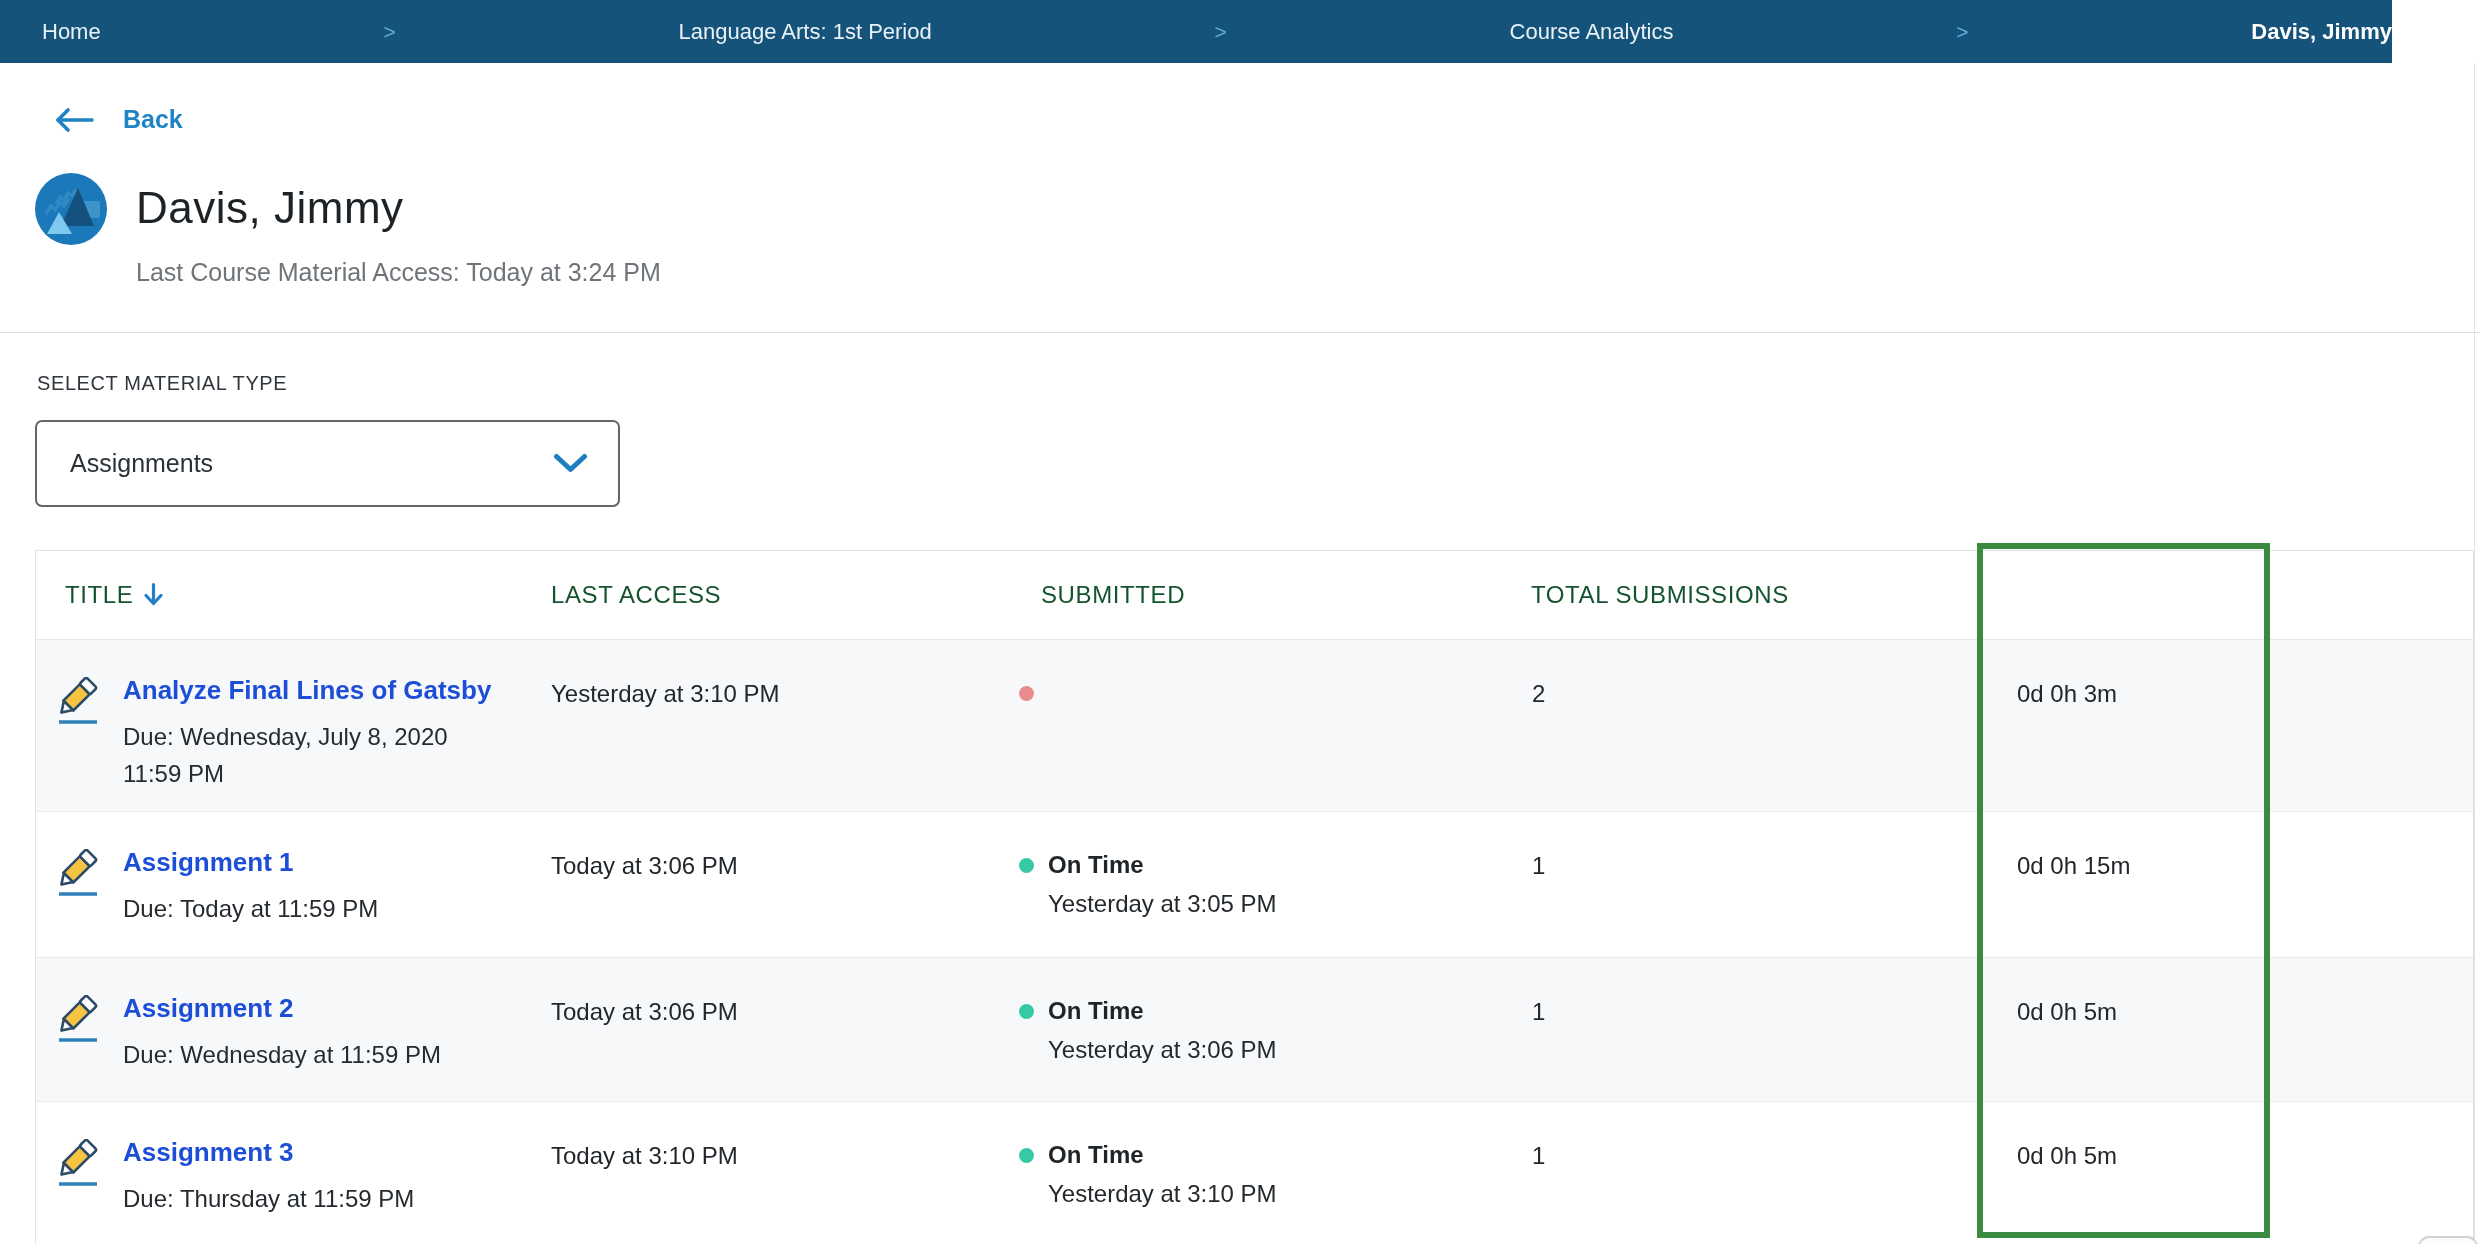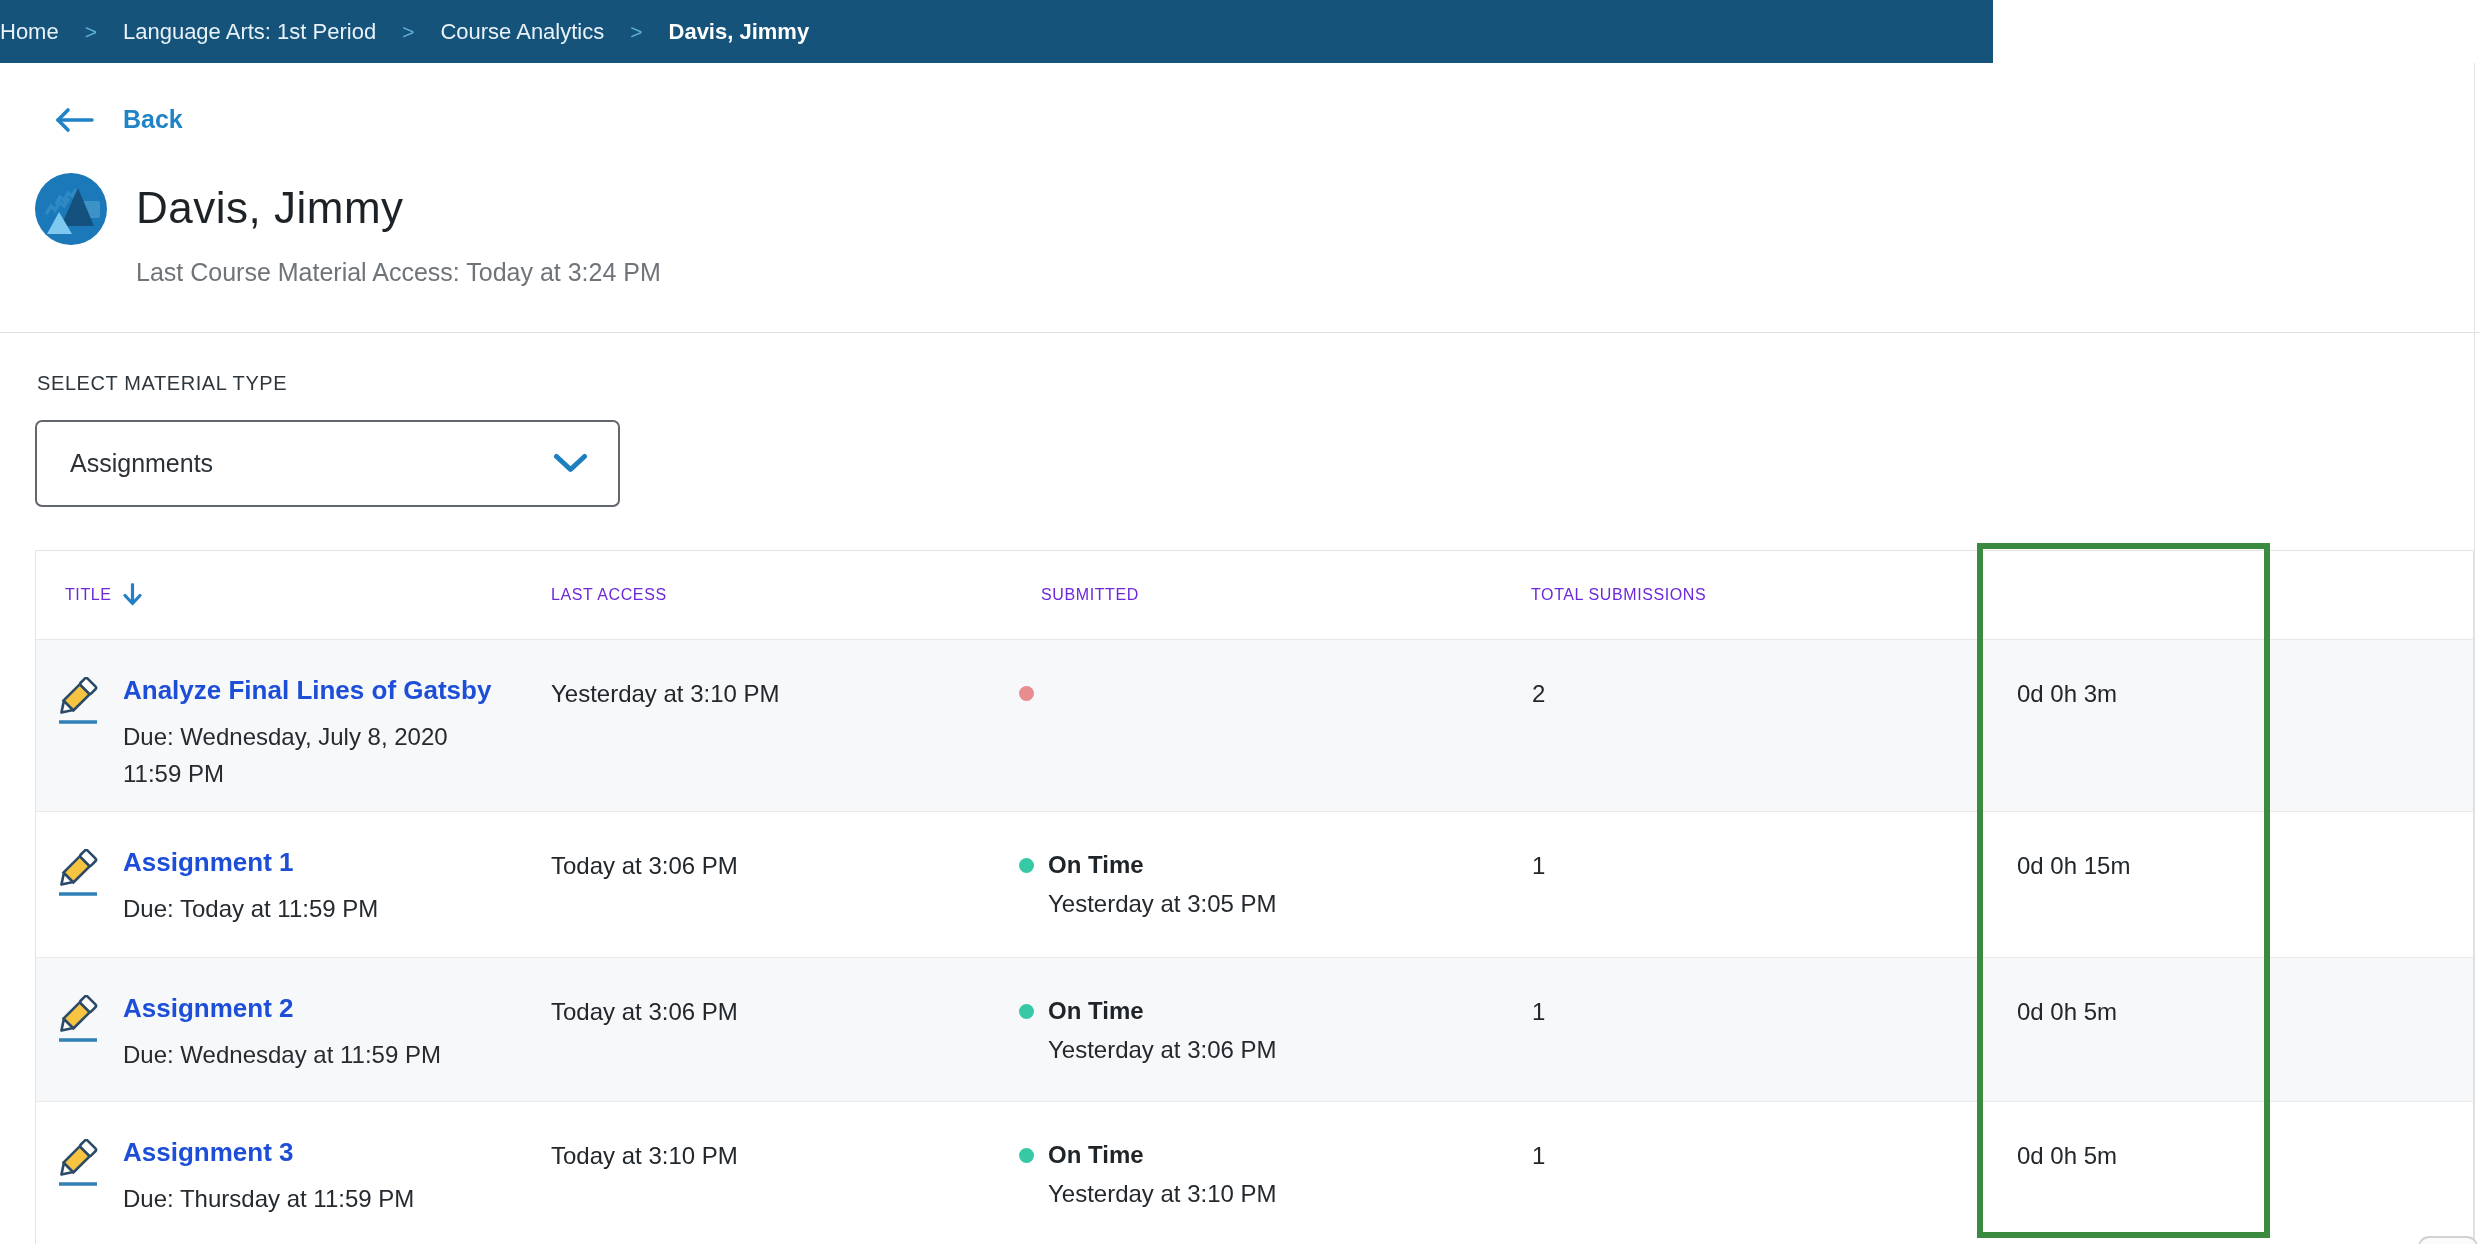--- a/index.html
+++ b/index.html
@@ -2,23 +2,23 @@
 <html><head>
 <meta charset="utf-8">
 <style>
   html,body{margin:0;padding:0;}
   body{
     width:2480px;height:1244px;overflow:hidden;background:#ffffff;
     font-family:"Liberation Sans", sans-serif;position:relative;
     -webkit-font-smoothing:antialiased;
   }
   .topbar{
-    position:absolute;left:0;top:0;width:1993px;height:63px;background:#15537B;
-    display:flex;align-items:center;box-sizing:border-box;
-    font-size:22px;color:#E9F2F8;gap:0;
+    position:absolute;left:0;top:0;width:2392px;height:63px;background:#15537B;
+    display:flex;align-items:center;padding-left:42px;box-sizing:border-box;
+    font-size:22px;color:#E9F2F8;gap:0;justify-content:space-between;
   }
   .crumb{color:#E9F2F8;cursor:pointer;white-space:nowrap;}
   .crumb.current{color:#FFFFFF;font-weight:bold;}
   .crumb-sep{color:#5FB0DC;margin:0 26px;font-size:21px;}
   .back-link{
     position:absolute;left:55px;top:105px;display:flex;align-items:center;gap:28px;
     color:#1F83C5;font-size:25px;font-weight:bold;cursor:pointer;
   }
   .profile{position:absolute;left:34px;top:172px;display:flex;}
   .avatar{width:74px;height:74px;flex:0 0 auto;}
@@ -34,21 +34,21 @@
   }
   .select-value{font-size:25px;color:#2A3137;}
   
   .data-table{
     position:absolute;left:35px;top:550px;width:2439px;box-sizing:border-box;
     border-top:1px solid #E2E4E6;border-left:1px solid #E2E4E6;border-right:1px solid #DCDEE0;
     background:#fff;
   }
   .tr{display:grid;grid-template-columns:485px 490px 490px 478px 292px auto;}
   .thead{height:88px;background:#fff;border-bottom:1px solid #E6E8EA;}
-  .th{display:flex;align-items:center;font-size:16px;color:#6d28d9;letter-spacing:0.6px;padding-left:30px;box-sizing:border-box;}
+  .th{display:flex;align-items:center;font-size:24px;color:#14532d;letter-spacing:0.6px;padding-left:30px;box-sizing:border-box;}
   .th.first{padding-left:29px;gap:10px;}
   .th.time{padding-left:38px;}
   .row{box-sizing:border-box;border-bottom:1px solid #E8EAEC;}
   .row:nth-child(even){background:#F7F8FA;}
   .row:nth-child(odd){background:#FFFFFF;}
   .row.r1{height:172px;}
   .row.r2{height:146px;}
   .row.r3{height:144px;}
   .row.r4{height:144px;border-bottom:none;}
   .cell{box-sizing:border-box;font-size:24px;color:#22272C;}

